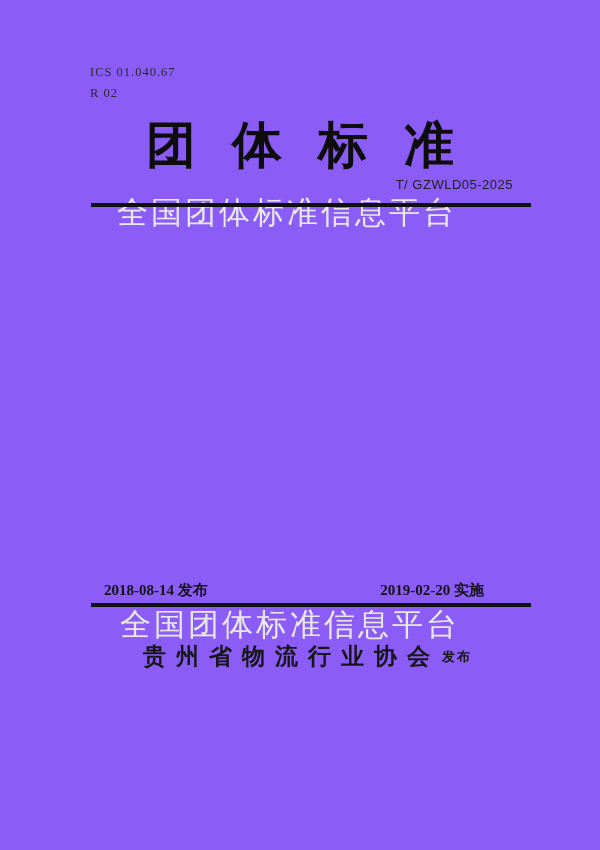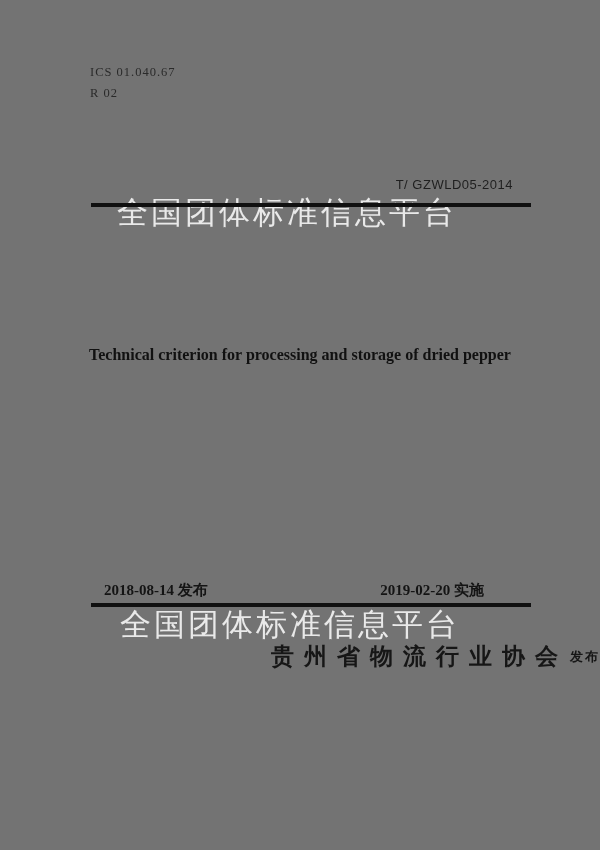--- a/index.html
+++ b/index.html
@@ -4,21 +4,21 @@
 <style>
   html, body {
     margin: 0;
     padding: 0;
     background: #ffffff;
   }
   .page {
     position: relative;
     width: 600px;
     height: 850px;
-    background: #737373;
+    background: #8b5cf6;
     overflow: hidden;
     font-family: "Liberation Sans", sans-serif;
     color: #1a1a1a;
   }
 
   
   .ics-block {
     position: absolute;
     left: 90px;
     top: 62px;
@@ -119,21 +119,21 @@
     z-index: 2;
   }
   .date-issue { position: absolute; left: 1px; top: 0; white-space: nowrap; margin-left: 12px; }
   .date-impl  { position: absolute; right: 25px; top: 0; white-space: nowrap; }
 
   .publisher-row {
     position: absolute;
     left: 0;
     right: 0;
     top: 641px;
-    text-align: right;
+    text-align: center;
     white-space: nowrap;
     z-index: 2;
     color: #161616;
     padding-left: 15px;
   }
   .publisher-name {
     font-family: "Liberation Serif", serif;
     font-size: 23px;
     font-weight: bold;
     letter-spacing: 10px;
@@ -151,29 +151,29 @@
 </head>
 <body>
 
 <div class="page">
 
   <div class="ics-block">
     <div>ICS 01.040.67</div>
     <div>R 02</div>
   </div>
 
+  <div class="doc-type">团体标准</div>
 
-  <div class="std-number">T/ GZWLD05-2014</div>
+  <div class="std-number">T/ GZWLD05-2025</div>
 
   <div class="watermark watermark-top">全国团体标准信息平台</div>
 
   <div class="rule rule-top"></div>
 
 
-  <div class="english-title">Technical criterion for processing and storage of dried pepper</div>
 
   <div class="date-row">
     <div class="date-issue">
       <span>2018-08-14</span>
       <span>发布</span>
     </div>
     <div class="date-impl">
       <span>2019-02-20</span>
       <span>实施</span>
     </div>

